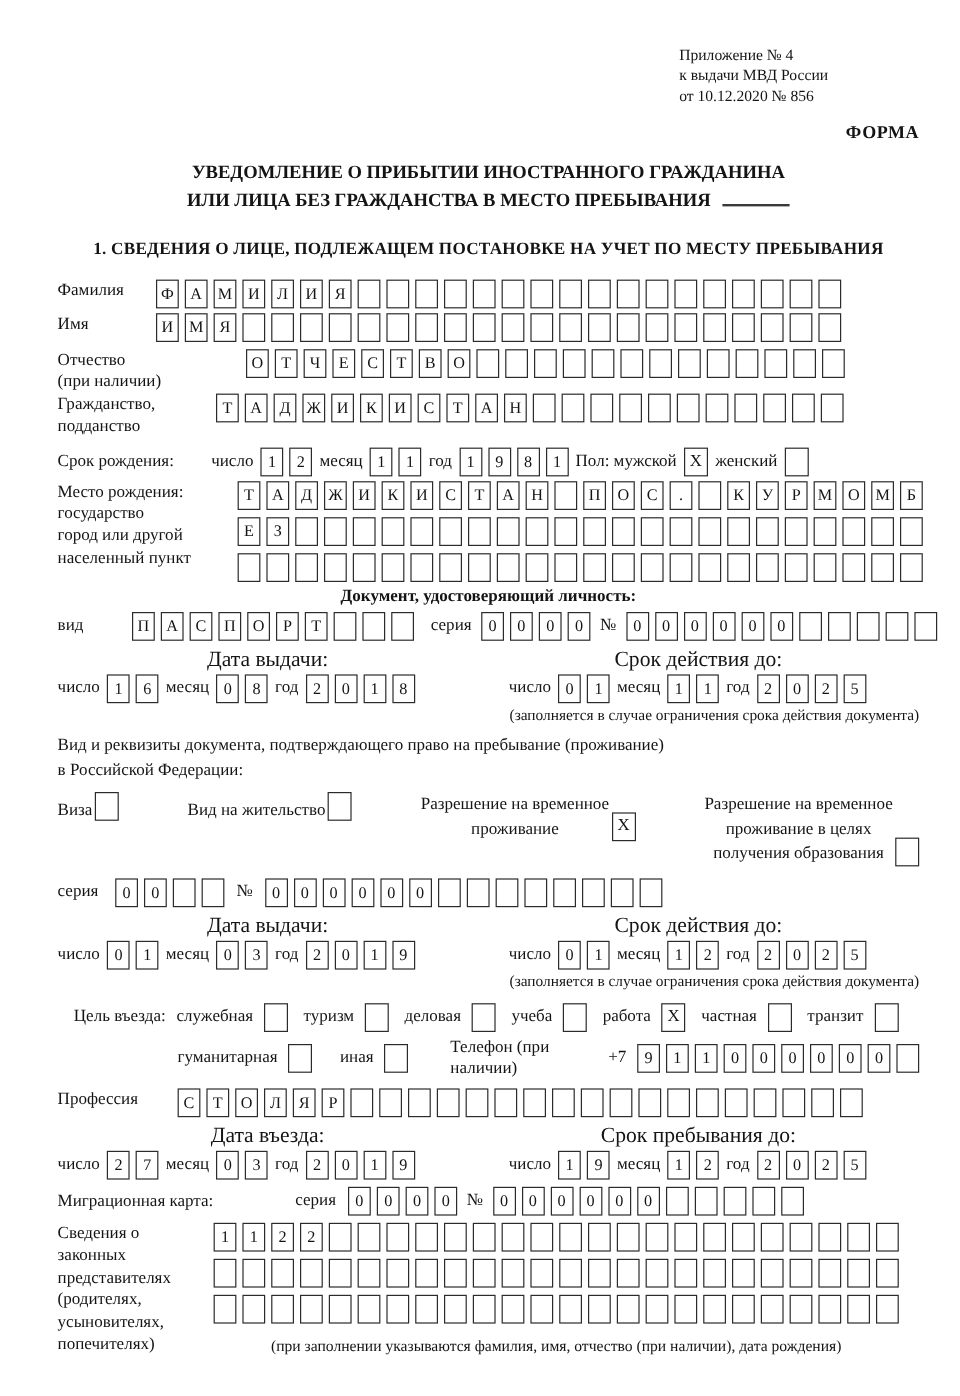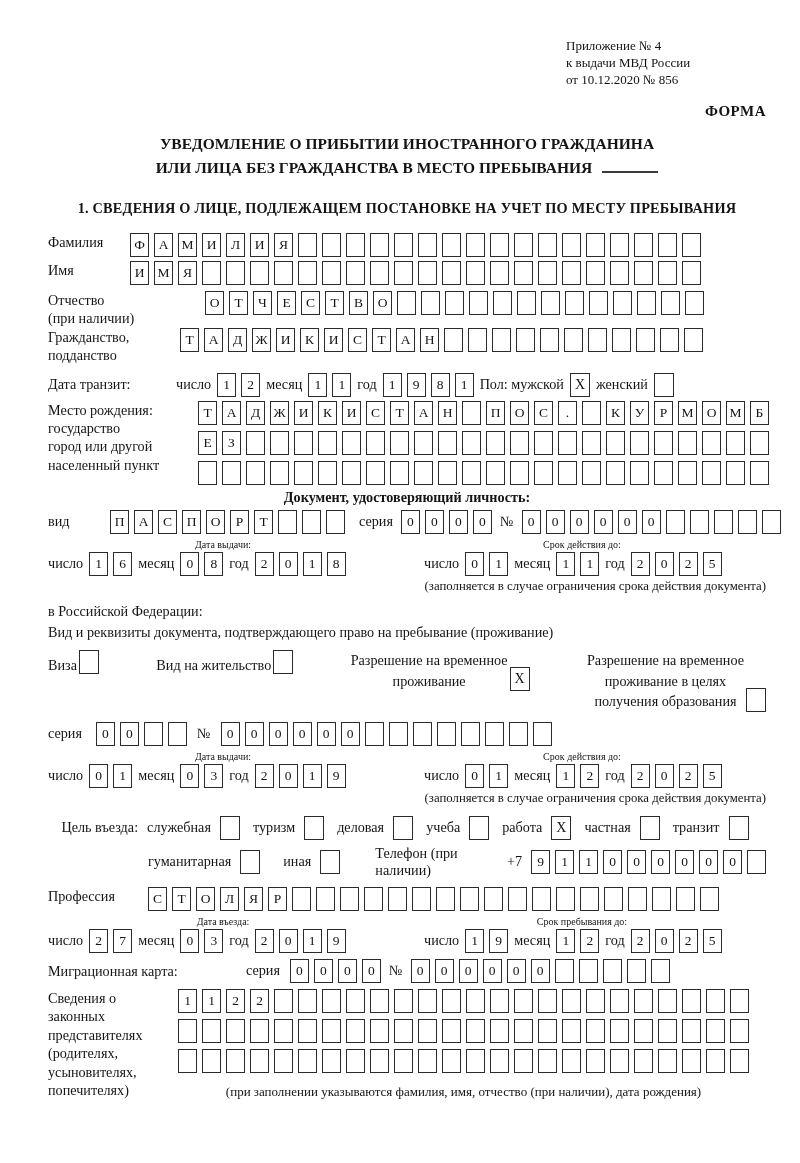--- a/index.html
+++ b/index.html
@@ -18,21 +18,21 @@
   .w82{width:82px}.w100{width:100px}.w132{width:132px}.w157{width:157px}.w150{width:150px}.w130{width:130px}
   .cells{display:flex;gap:5px;flex:none;}
   .cell{flex:none;width:17px;height:22px;border:1.6px solid #2b2b2b;display:flex;align-items:center;
         justify-content:center;font-size:13.5px;background:#fff;}
   .cb{flex:none;width:18px;height:22px;border:1.6px solid #2b2b2b;display:flex;align-items:center;
       justify-content:center;font-size:14px;background:#fff;}
   .stack{display:flex;flex-direction:column;gap:6px;}
   .dword{font-size:14.2px;margin:0 6px;}
   .dword.first{margin-left:0;}
   .dates{margin-top:5px;}
-  .dates .heads{display:flex;font-size:10px;}
+  .dates .heads{display:flex;font-size:18px;}
   .dates .heads .h-left{flex:none;width:350px;text-align:center;}
   .dates .heads .h-right{flex:1;text-align:center;}
   .dates .line{display:flex;align-items:center;margin-top:2px;}
   .dgroup{display:flex;align-items:center;}
   .dg-left{flex:none;width:350px;}
   .note{font-size:12.8px;text-align:right;margin-top:3px;}
   .para{font-size:14.2px;line-height:1.5;margin-top:7px;}
   .permits{display:flex;justify-content:space-between;align-items:flex-start;margin-top:7px;}
   .permit-item{display:flex;align-items:flex-end;gap:2px;font-size:14.2px;}
   .permit-cap{text-align:center;line-height:1.45;}
@@ -181,21 +181,21 @@
           <span class="cell"></span>
           <span class="cell"></span>
           <span class="cell"></span>
           <span class="cell"></span>
           <span class="cell"></span>
           <span class="cell"></span>
         </div>
     </div>
 
     <div class="frow mt8" style="align-items:center">
-      <div class="flabel" style="width:128px">Дата транзит:</div>
+      <div class="flabel" style="width:128px">Срок рождения:</div>
       <span class="dword first">число</span>
       <div class="cells">
           <span class="cell">1</span>
           <span class="cell">2</span>
         </div>
       <span class="dword">месяц</span>
       <div class="cells">
           <span class="cell">1</span>
           <span class="cell">1</span>
         </div>
@@ -382,22 +382,22 @@
               <span class="cell">0</span>
               <span class="cell">2</span>
               <span class="cell">5</span>
             </div>
         </div>
       </div>
       <div class="note">(заполняется в случае ограничения срока действия документа)</div>
     </div>
 
     <div class="para">
+      <div>Вид и реквизиты документа, подтверждающего право на пребывание (проживание)</div>
       <div>в Российской Федерации:</div>
-      <div>Вид и реквизиты документа, подтверждающего право на пребывание (проживание)</div>
     </div>
 
     <div class="permits">
       <div class="permit-item">
         <span>Виза</span>
         <span class="cb"></span>
       </div>
       <div class="permit-item">
         <span>Вид на жительство</span>
         <span class="cb"></span>

